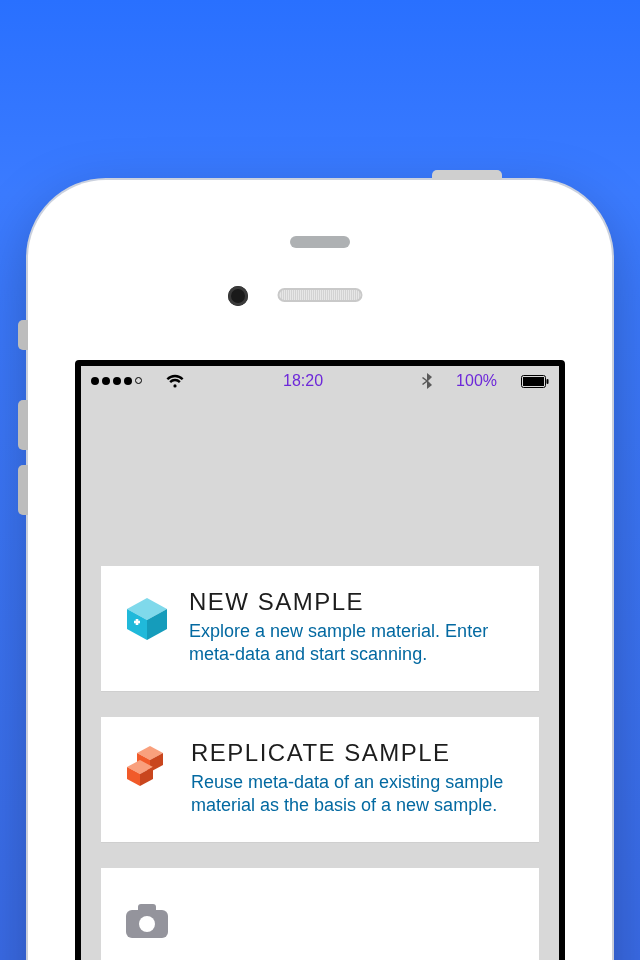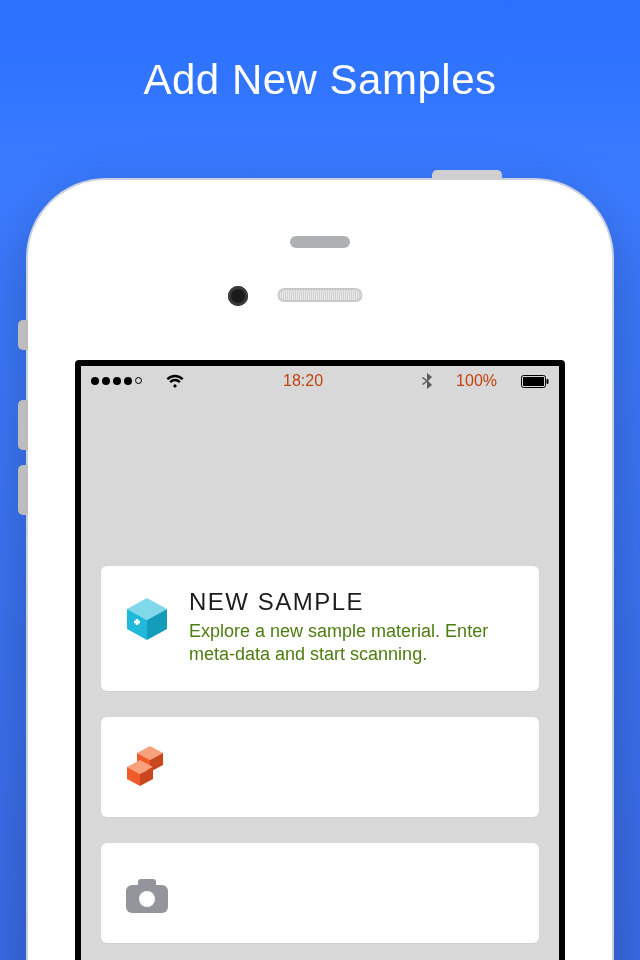--- a/index.html
+++ b/index.html
@@ -57,63 +57,62 @@
   .screen {
     position: absolute; top: 180px; left: 50%; transform: translateX(-50%);
     width: 490px; height: 700px;
     background: #d8d8d8;
     border: 6px solid #000;
     border-radius: 4px;
     overflow: hidden;
   }
   .status-bar {
     height: 30px; display: flex; align-items: center; justify-content: space-between;
-    padding: 0 10px; font-size: 16px; color: #c2410c; background: #d8d8d8;
+    padding: 0 10px; font-size: 16px; color: #6d28d9; background: #d8d8d8;
   }
   .sb-left, .sb-right { display: flex; align-items: center; gap: 24px; }
   .sig-dots { display: flex; gap: 3px; }
   .dot { width: 8px; height: 8px; border-radius: 50%; background: #000; }
   .dot.empty { background: transparent; border: 1px solid #000; width: 7px; height: 7px; }
   .wifi-icon svg, .bt-icon svg, .batt-icon svg { display: block; }
   .sb-center { font-weight: 500; }
 
   .content { padding: 170px 20px 0 20px; }
   .card {
     background: #fff;
-    border-radius: 6px;
+    border-radius: 0;
     padding: 22px 22px 24px 22px;
     margin-bottom: 26px;
     display: flex;
     align-items: flex-start;
     gap: 18px;
     box-shadow: 0 1px 0 rgba(0,0,0,0.04);
   }
   .card .icon { flex: 0 0 48px; height: 48px; display:flex; align-items:center; justify-content:center; margin-top:6px; }
   .card .txt { flex: 1; }
   .card h3 {
     font-size: 24px;
     font-weight: 500;
     letter-spacing: 1.5px;
     color: #1d1d1d;
     margin-bottom: 4px;
     font-family: "Avenir Next", "Helvetica Neue", sans-serif;
   }
   .card p {
     font-size: 18px;
     line-height: 1.3;
-    color: #4d7c0f;
+    color: #0369a1;
     font-family: "Avenir Next", "Helvetica Neue", sans-serif;
     font-weight: 400;
   }
 </style>
 </head>
 <body>
 
 <div class="bg">
-  <div class="page-title">Add New Samples</div>
 
   <div class="phone">
     <div class="phone-top-btn"></div>
     <div class="side-btn sb1"></div>
     <div class="side-btn sb2"></div>
     <div class="side-btn sb3"></div>
     <div class="speaker-dot"></div>
     <div class="camera"></div>
     <div class="ear-speaker"></div>
 
@@ -179,20 +178,24 @@
                 <polygon points="0,9 13,16 13,28 0,21" fill="#f15a29"></polygon>
                 <polygon points="26,9 13,16 13,28 26,21" fill="#c9461e"></polygon>
               </g>
               <g transform="translate(4,14)">
                 <polygon points="13,2 26,9 13,16 0,9" fill="#f9a07d"></polygon>
                 <polygon points="0,9 13,16 13,28 0,21" fill="#f15a29"></polygon>
                 <polygon points="26,9 13,16 13,28 26,21" fill="#c9461e"></polygon>
               </g>
             </svg>
           </div>
+          <div class="txt">
+            <h3>REPLICATE SAMPLE</h3>
+            <p>Reuse meta-data of an existing sample material as the basis of a new sample.</p>
+          </div>
         </div>
 
         <div class="card">
           <div class="icon">
             <svg width="46" height="40" viewBox="0 0 46 40">
               <rect x="2" y="10" width="42" height="28" rx="6" fill="#94949c"></rect>
               <rect x="14" y="4" width="18" height="10" rx="3" fill="#94949c"></rect>
               <circle cx="23" cy="24" r="8" fill="#fff"></circle>
             </svg>
           </div>

